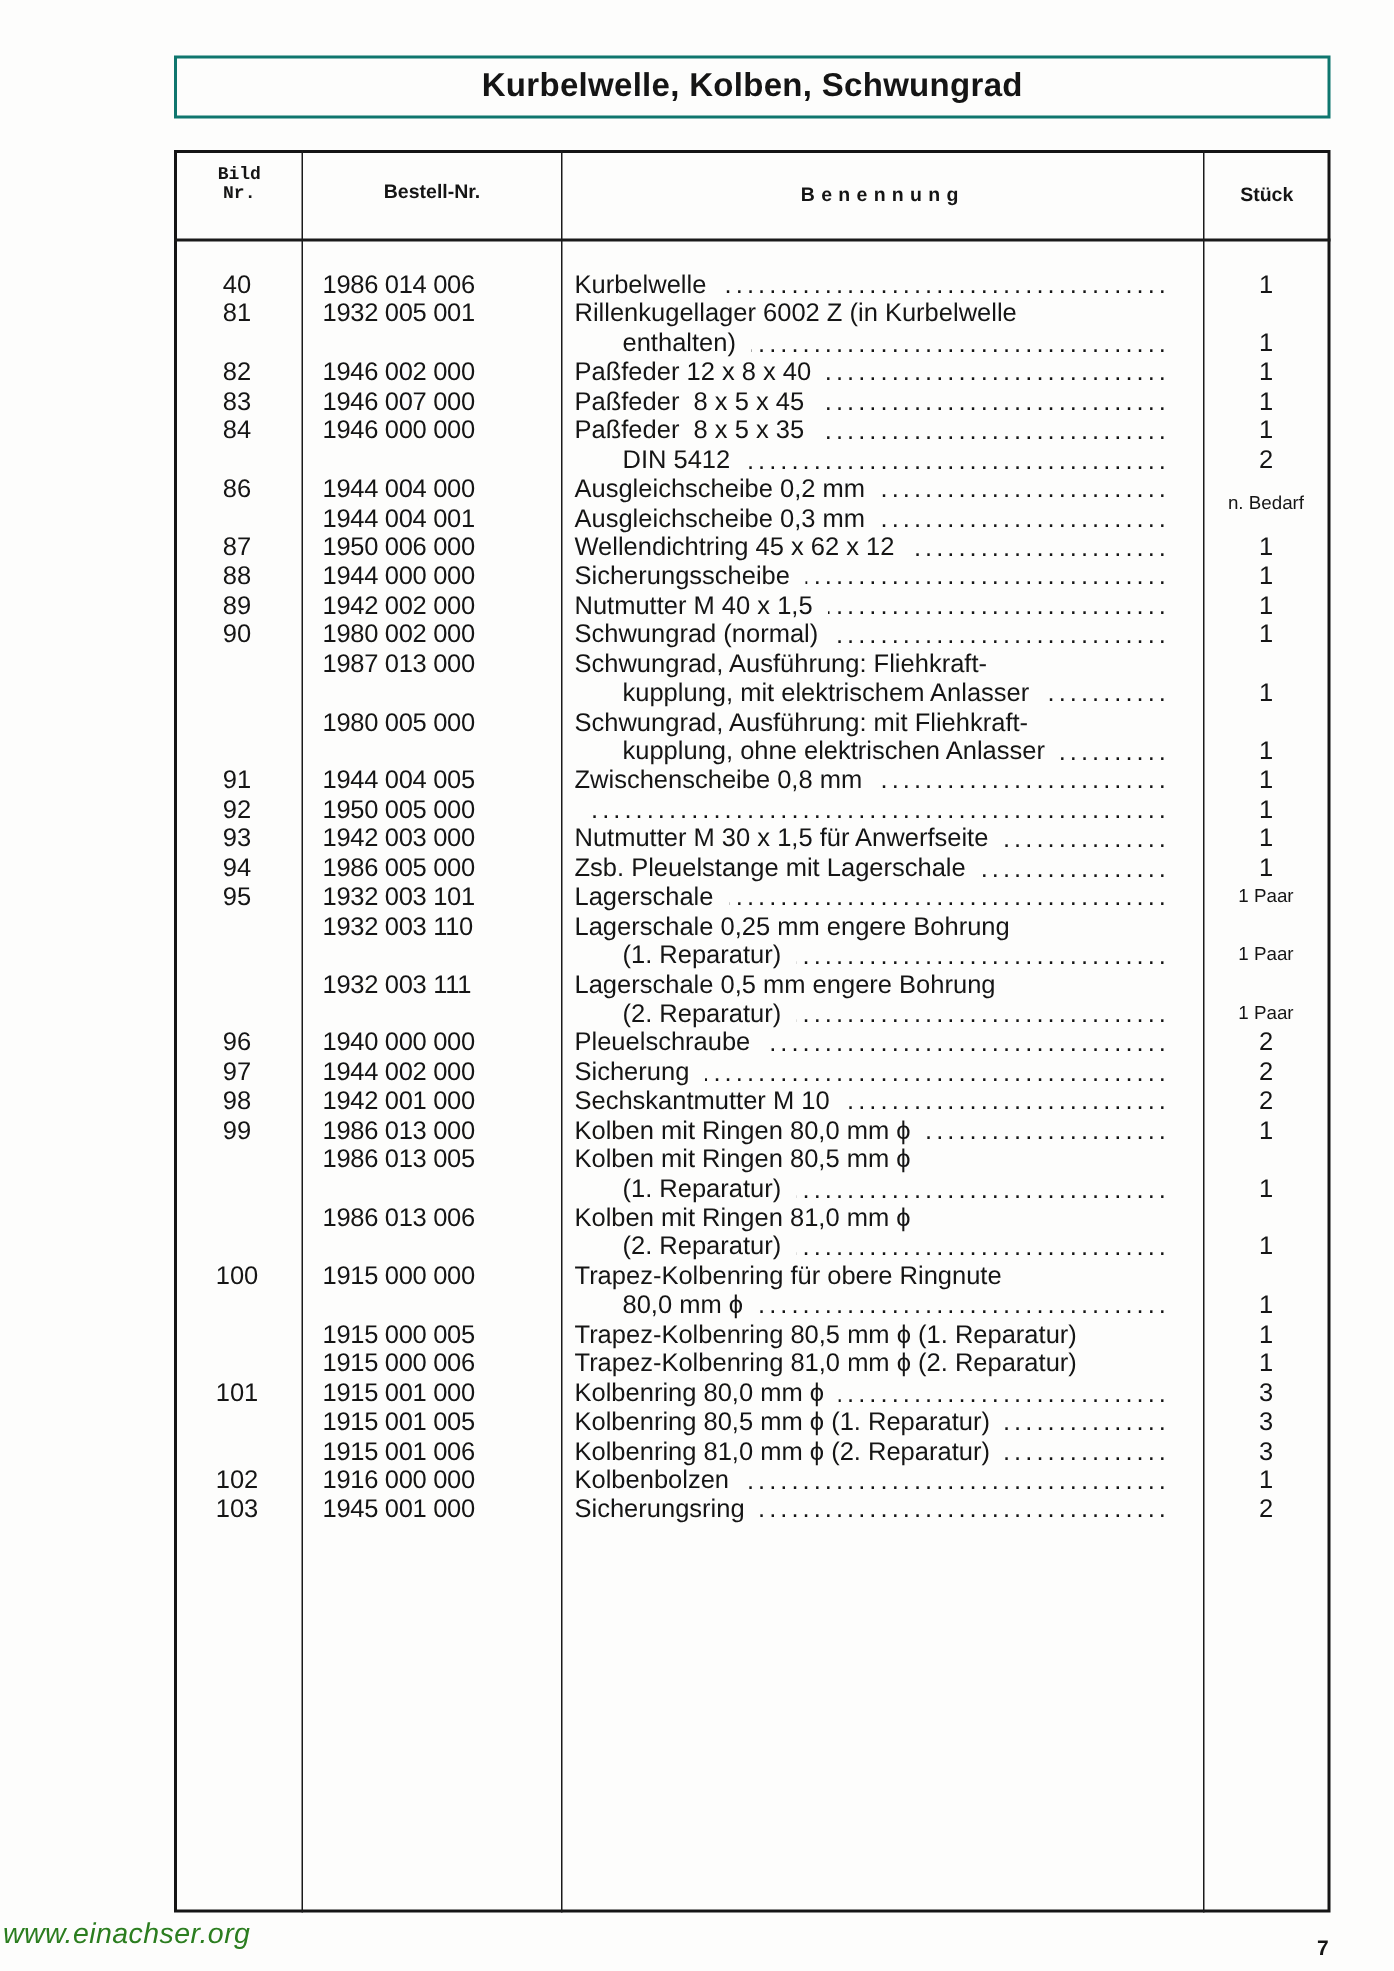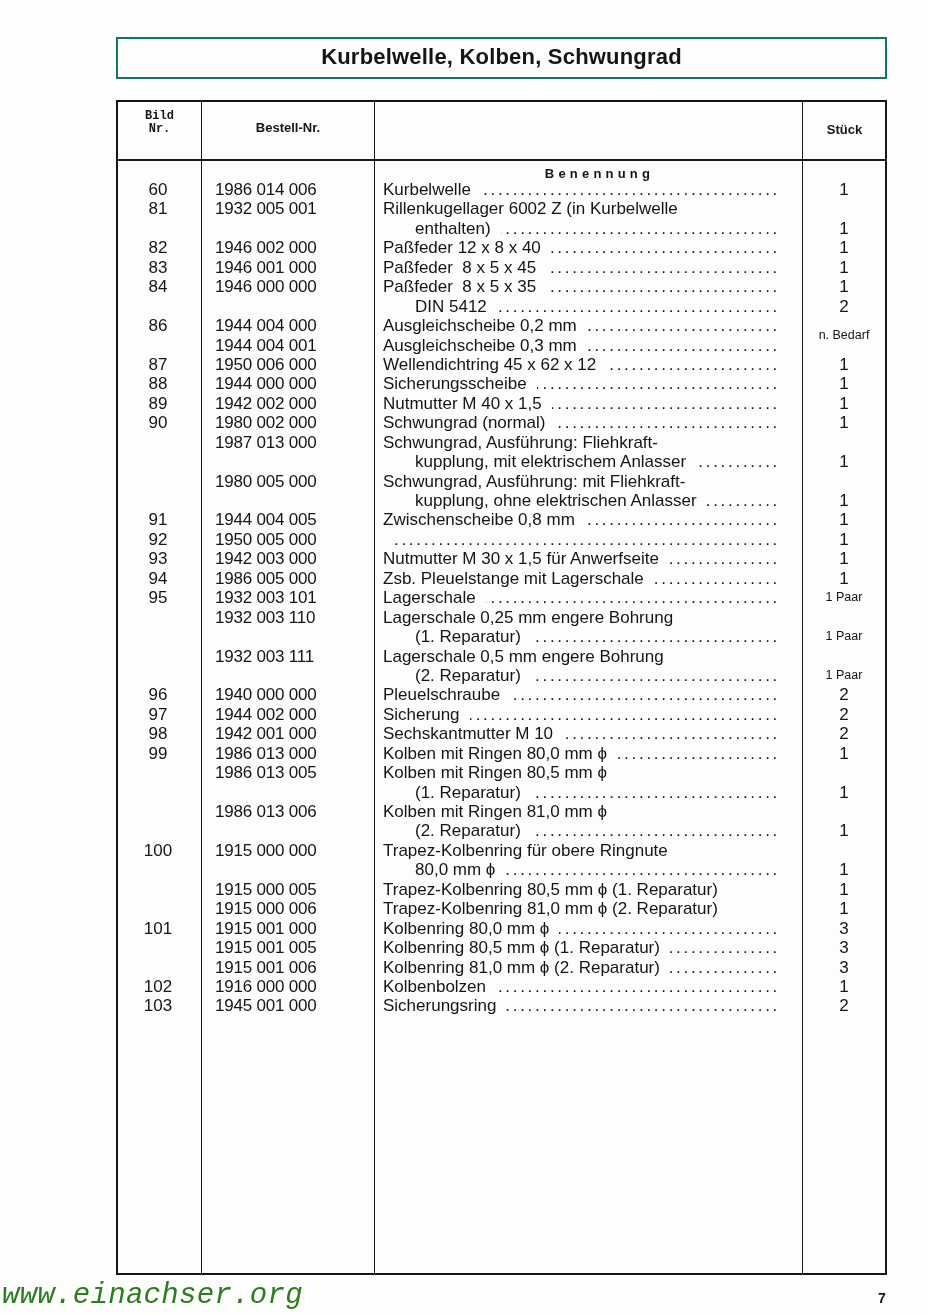--- a/index.html
+++ b/index.html
@@ -57,21 +57,21 @@
     .hdr {
       position: absolute;
       font-weight: bold;
       font-size: 13px;
       text-align: center;
       color: #151515;
     }
     .hdr.bild { left: 118px; width: 83px; top: 110px; font-size: 12px; line-height: 13px; }
     .hdr.bild span { display: block; font-family: Liberation Mono, monospace; }
     .hdr.bestell { left: 202px; width: 172px; top: 120px; font-weight: bold; }
-    .hdr.benennung { left: 386px; width: 427px; top: 122px; letter-spacing: 4.2px; margin-top: 44px; }
+    .hdr.benennung { left: 375px; width: 427px; top: 122px; letter-spacing: 4.2px; }
     .hdr.stueck { left: 803px; width: 83px; top: 122px; }
 
     
     .rows {
       position: absolute;
       left: 116px; top: 180px;
       width: 770px;
     }
     .line {
       position: relative;
@@ -105,23 +105,23 @@
       content: "..............................................................................................................";
     }
     .line .qty { left: 686px; width: 84px; text-align: center; }
     .line .qty.small { font-size: 12.5px; }
     .line .qty.shared { top: 9.7px; }
 
     
     .watermark {
       position: absolute;
       left: 2px; top: 1279px;
-      font-family: Liberation Mono, monospace;
+      font-family: Liberation Sans, sans-serif;
       font-style: italic;
-      font-size: 29px;
+      font-size: 19px;
       letter-spacing: 0.3px;
     }
     .page-number {
       position: absolute;
       left: 878px; top: 1290px;
       font-weight: bold;
       font-size: 14px;
     }
   </style>
 </head>
@@ -142,21 +142,21 @@
   <div class="hdr bild">
     <span>Bild</span>
     <span>Nr.</span>
   </div>
   <div class="hdr bestell">Bestell-Nr.</div>
   <div class="hdr benennung">Benennung</div>
   <div class="hdr stueck">Stück</div>
 
   <div class="rows" id="rows">
       <div class="line">
-        <span class="bild">60</span>
+        <span class="bild">40</span>
         <span class="bestell">1986 014 006</span>
         <span class="desc"><span class="desc-text">Kurbelwelle</span><span class="dots"></span></span>
         <span class="qty">1</span>
       </div>
       <div class="line">
         <span class="bild">81</span>
         <span class="bestell">1932 005 001</span>
         <span class="desc"><span class="desc-text">Rillenkugellager 6002 Z (in Kurbelwelle</span></span>
       </div>
       <div class="line">
@@ -164,21 +164,21 @@
         <span class="qty">1</span>
       </div>
       <div class="line">
         <span class="bild">82</span>
         <span class="bestell">1946 002 000</span>
         <span class="desc"><span class="desc-text">Paßfeder 12 x 8 x 40</span><span class="dots"></span></span>
         <span class="qty">1</span>
       </div>
       <div class="line">
         <span class="bild">83</span>
-        <span class="bestell">1946 001 000</span>
+        <span class="bestell">1946 007 000</span>
         <span class="desc"><span class="desc-text">Paßfeder  8 x 5 x 45</span><span class="dots"></span></span>
         <span class="qty">1</span>
       </div>
       <div class="line">
         <span class="bild">84</span>
         <span class="bestell">1946 000 000</span>
         <span class="desc"><span class="desc-text">Paßfeder  8 x 5 x 35</span><span class="dots"></span></span>
         <span class="qty">1</span>
       </div>
       <div class="line">

